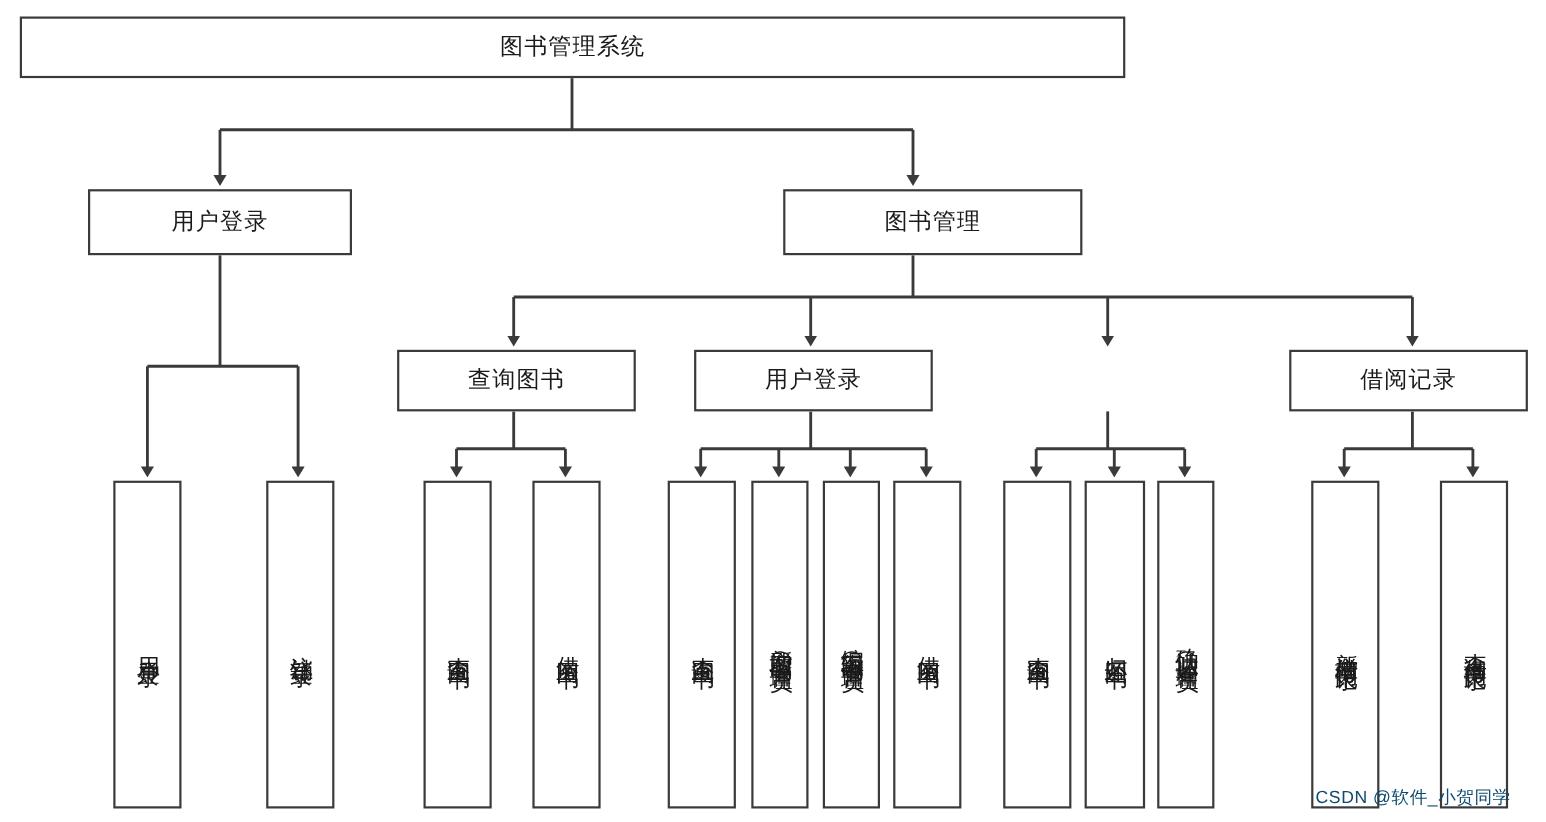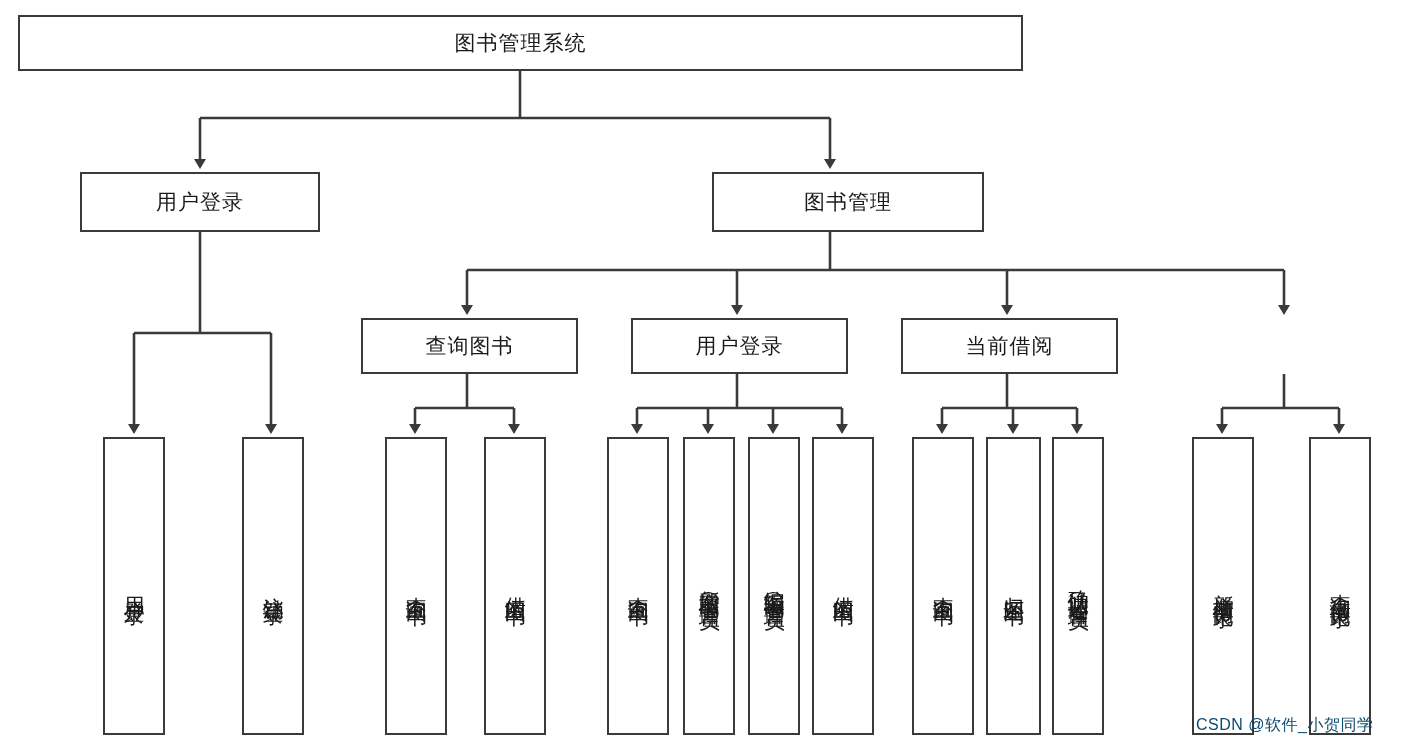--- a/index.html
+++ b/index.html
@@ -133,22 +133,22 @@
   <div class="node node-h" style="left:712px; top:172px; width:272px; height:60px;">
     <span>图书管理</span>
   </div>
 
   <div class="node node-h" style="left:361px; top:318px; width:217px; height:56px;">
     <span>查询图书</span>
   </div>
   <div class="node node-h" style="left:631px; top:318px; width:217px; height:56px;">
     <span>用户登录</span>
   </div>
-  <div class="node node-h" style="left:901px; top:318px; width:217px; height:56px;">
-    <span>当前借阅</span>
+  <div class="node node-h" style="left:1172px; top:318px; width:217px; height:56px;">
+    <span>借阅记录</span>
   </div>
 
   <div class="node node-v" style="left:103px; top:437px; width:62px; height:298px;">
     <span class="vtext">用户登录</span>
   </div>
   <div class="node node-v" style="left:242px; top:437px; width:62px; height:298px;">
     <span class="vtext">注销登录</span>
   </div>
 
   <div class="node node-v" style="left:385px; top:437px; width:62px; height:298px;">

